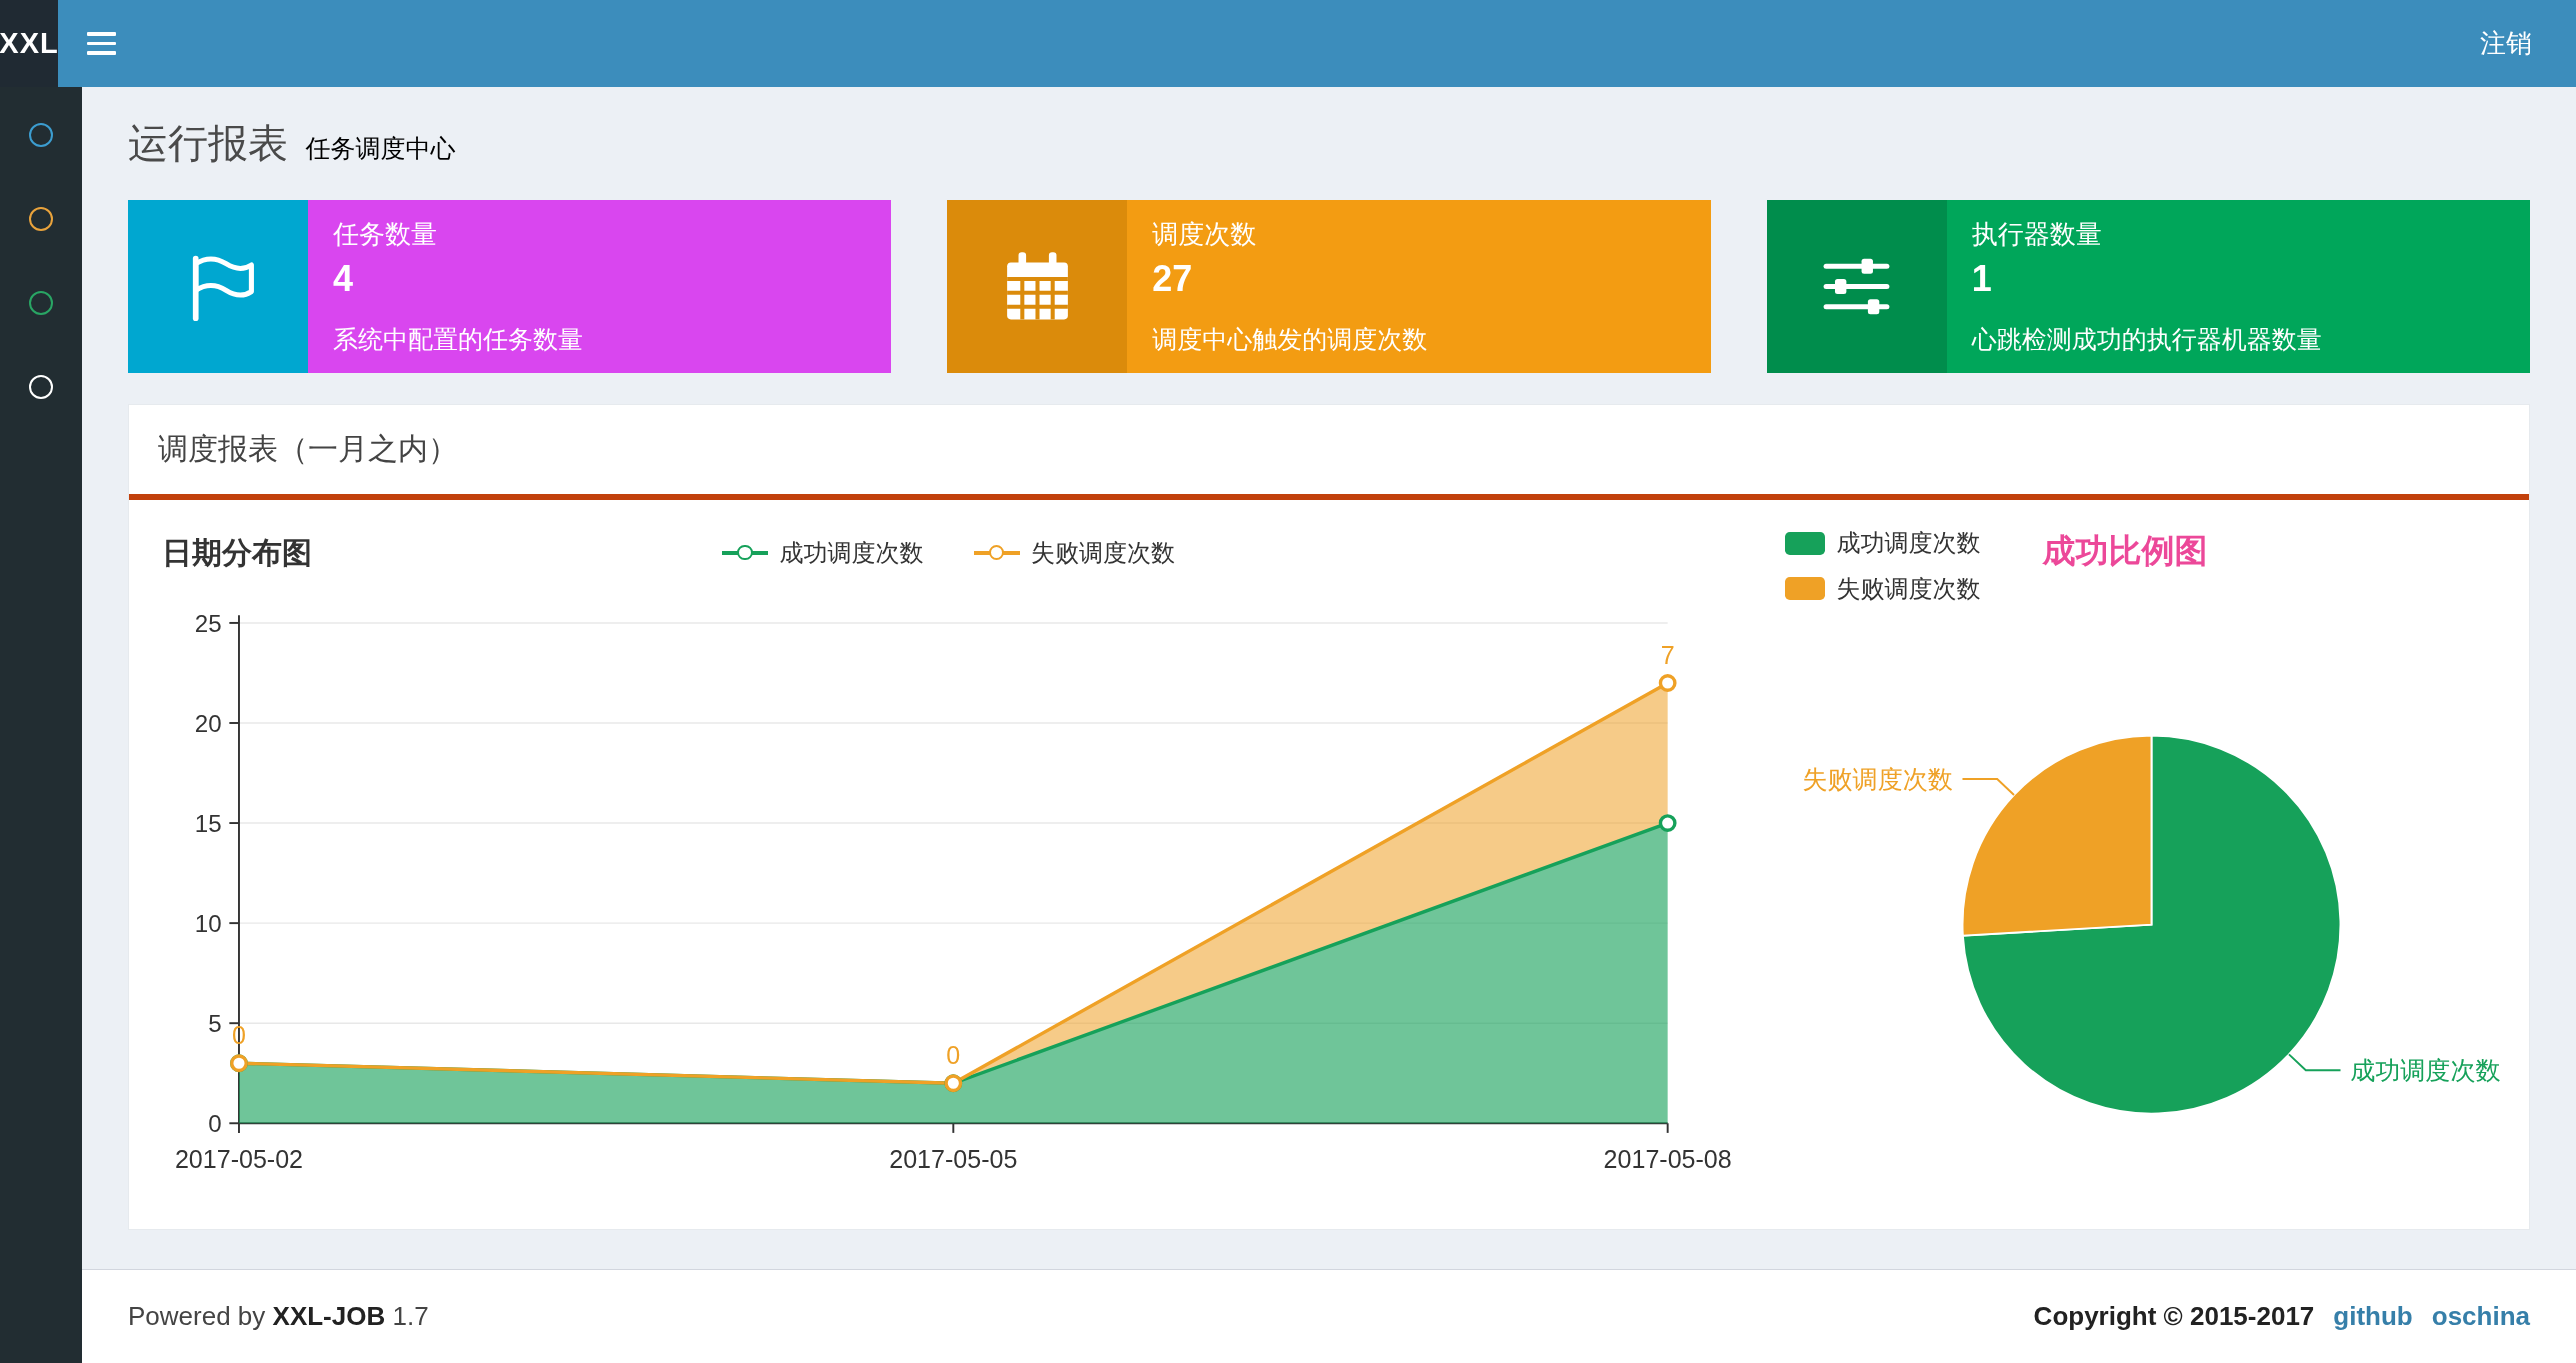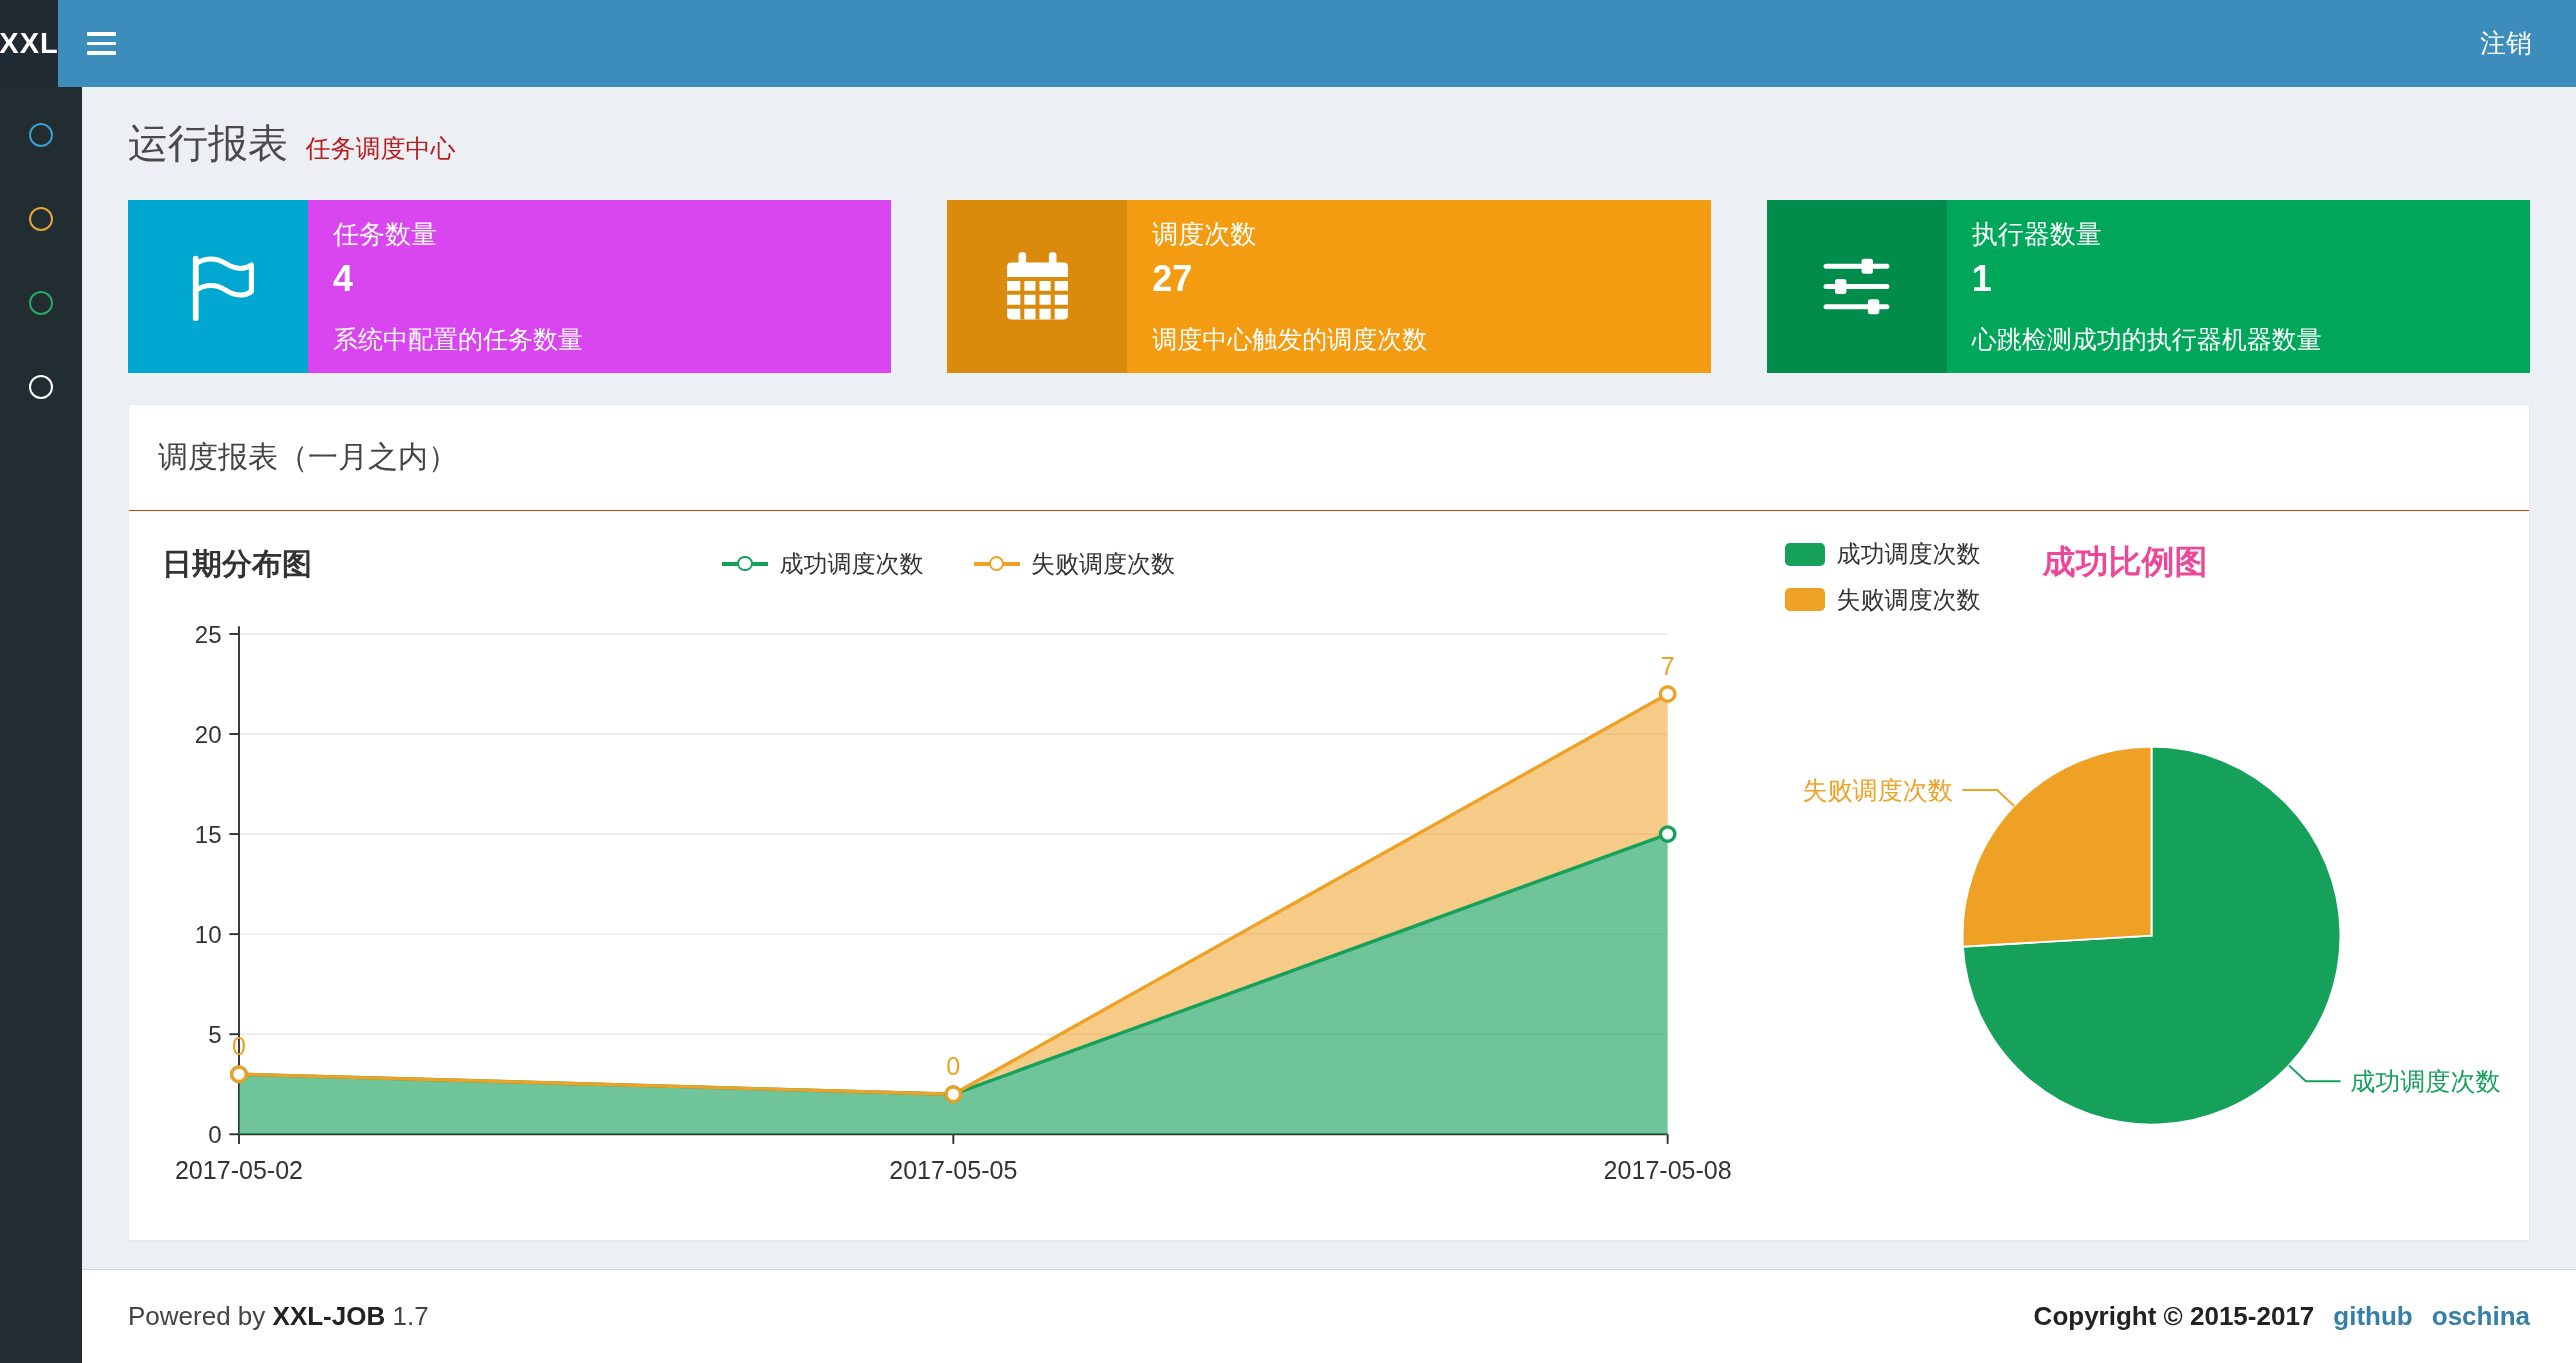--- a/index.html
+++ b/index.html
@@ -17,35 +17,35 @@
 
   
   .sidebar { position:absolute; top:87px; left:0; bottom:0; width:82px; background:#222d32; padding-top:5.8px; z-index:4; }
   .side-item { height:84px; display:flex; align-items:center; justify-content:center; cursor:pointer; }
   .side-circle { width:24px; height:24px; border-radius:50%; border:2.9px solid #fff; }
 
   
   .content { position:absolute; top:77px; left:82px; right:0; padding:0 46px; }
   .page-head { margin-top:39px; display:flex; align-items:baseline; gap:17.4px; }
   .page-title { font-size:40px; font-weight:500; color:#4a4a4a; }
-  .page-sub { font-size:25px; color:#b91c1c; }
+  .page-sub { font-size:25px; color:#000000; }
 
   
   .ibox-row { display:flex; gap:56px; margin-top:29px; }
   .ibox { flex:1; height:173px; display:flex; color:#fff; }
   .ibox-icon { width:180px; display:flex; align-items:center; justify-content:center; }
   .ibox-body { flex:1; padding:17.4px 17.4px 17.4px 25px; display:flex; flex-direction:column; justify-content:center; }
   .ibox-title { font-size:26px; }
   .ibox-value { font-size:36px; font-weight:bold; margin-top:5.8px; }
   .ibox-hr { height:2.9px; background:rgba(255,255,255,.95); margin:11.6px 0; }
   .ibox-desc { font-size:25px; }
 
   
   .panel { margin-top:31px; background:#fff; border:1px solid #e6eaee; }
-  .panel-head { padding:32px 29px; border-bottom:1px solid #c2410c; }
+  .panel-head { padding:24px 29px; border-bottom:6px solid #c2410c; }
   .panel-title { font-size:30px; color:#444; font-weight:500; }
   .panel-body { display:flex; padding:27px 29px 39px; }
 
   .chart-left { width:1581px; position:relative; }
   .chart-head { position:relative; height:50px; }
   .chart-title { font-size:30px; font-weight:bold; color:#333; position:absolute; left:3.9px; top:5.8px; }
   .line-legend { position:absolute; left:0; right:0; top:9.6px; display:flex; justify-content:center; gap:50px; }
   .lg-item { display:flex; align-items:center; gap:11.6px; cursor:pointer; }
   .lg-glyph { position:relative; width:46px; height:19px; }
   .lg-line { position:absolute; top:7.7px; left:0; right:0; height:3.9px; }

